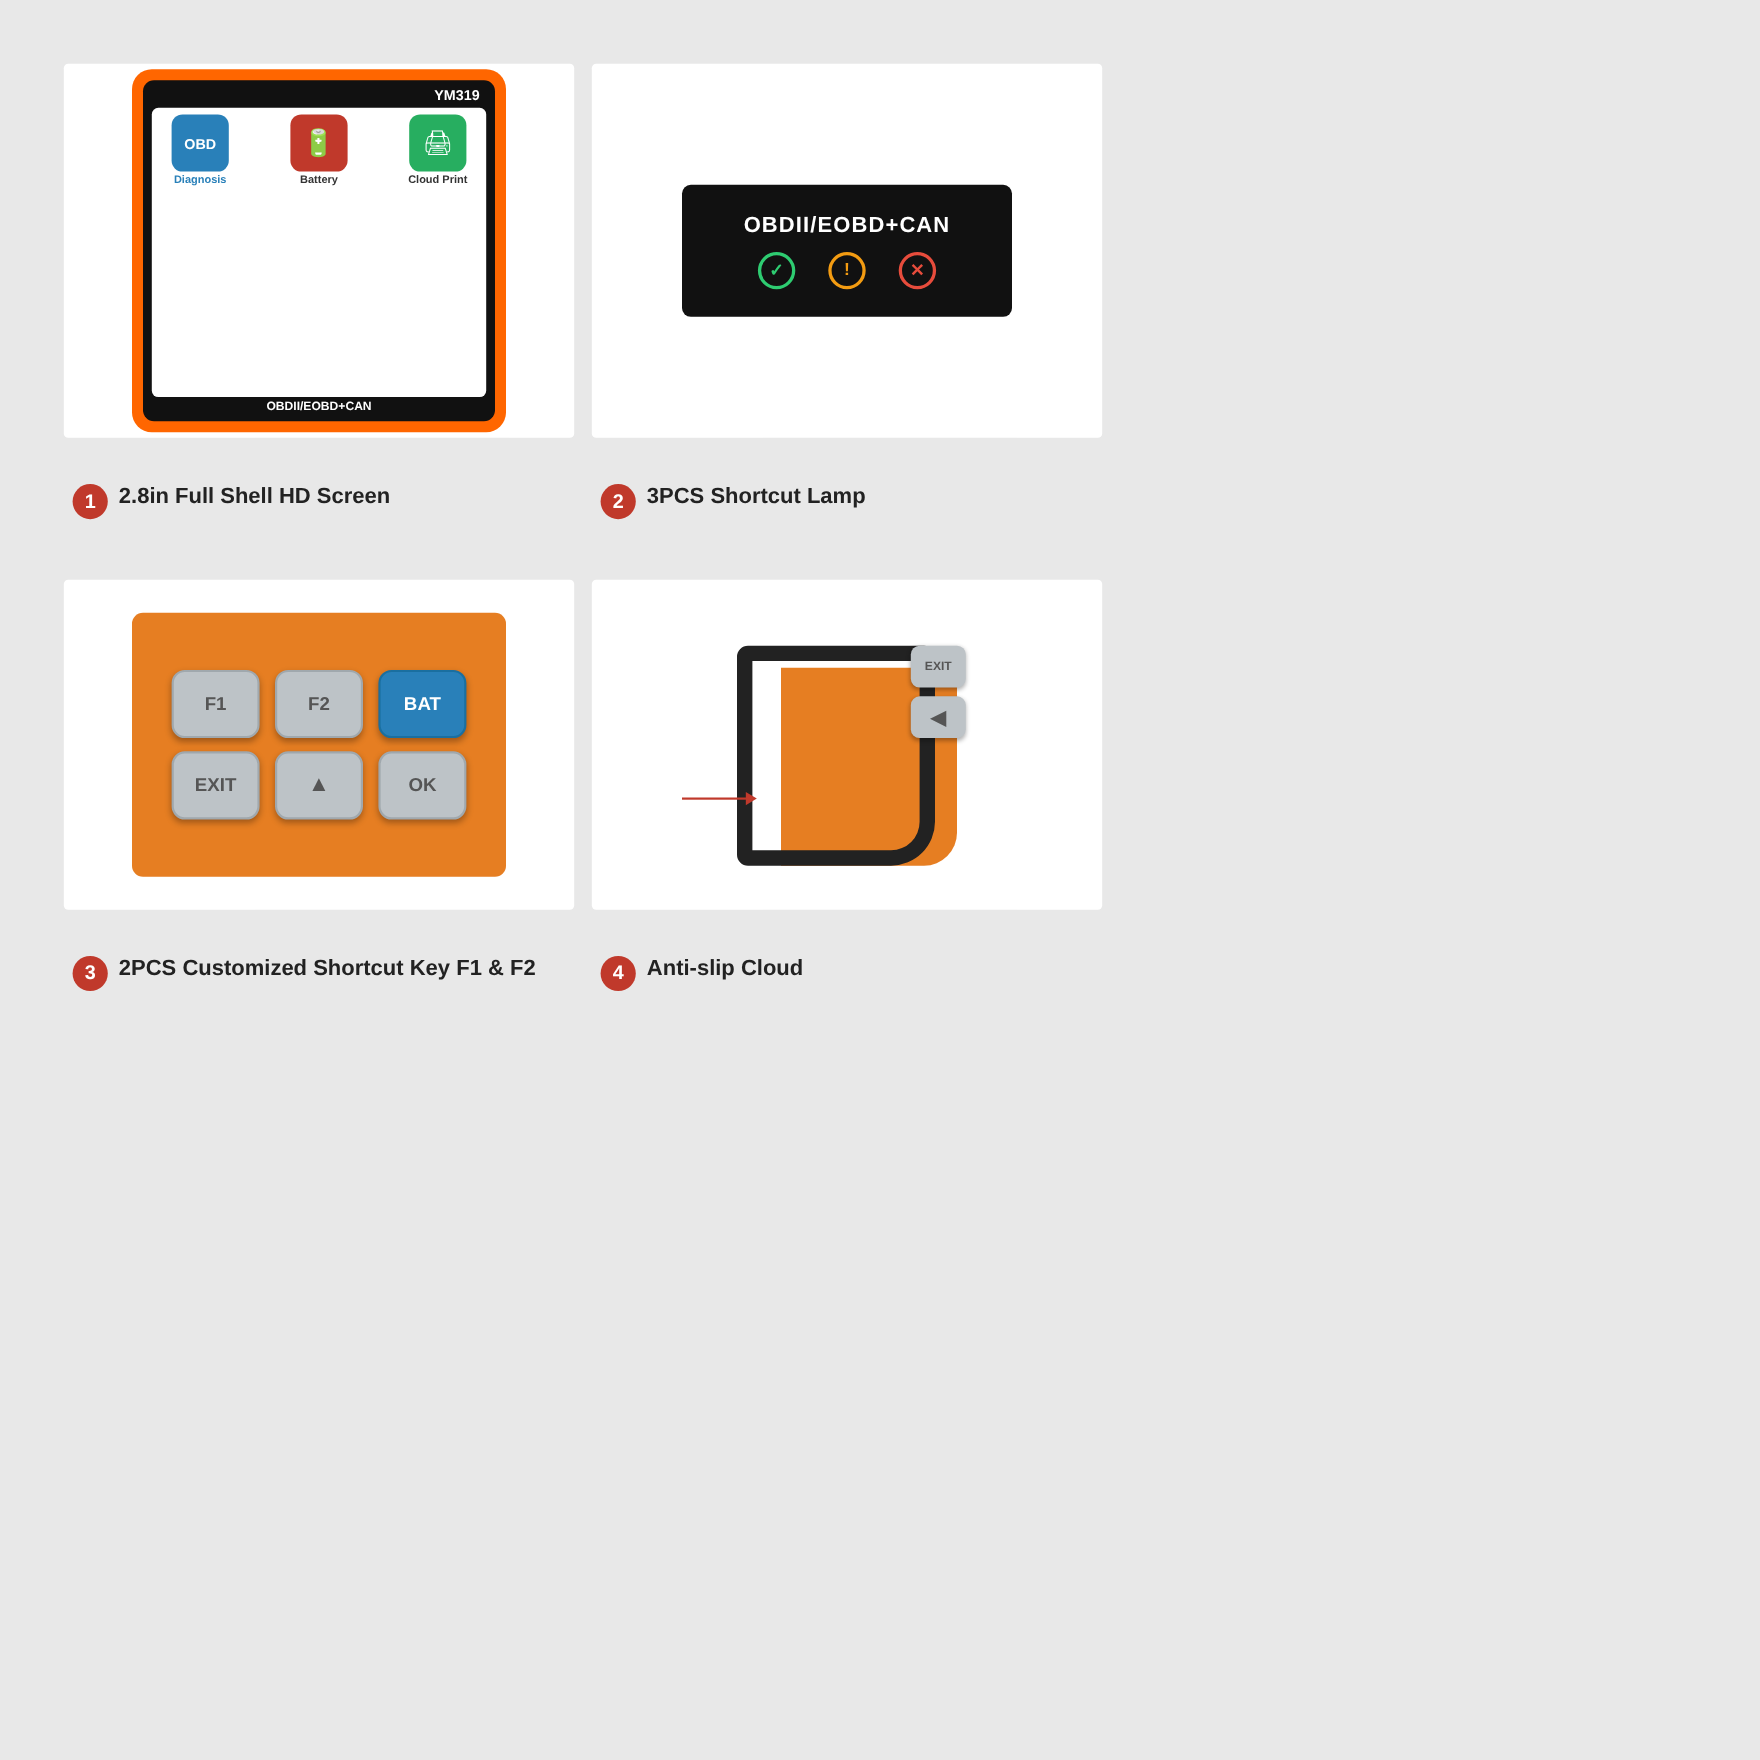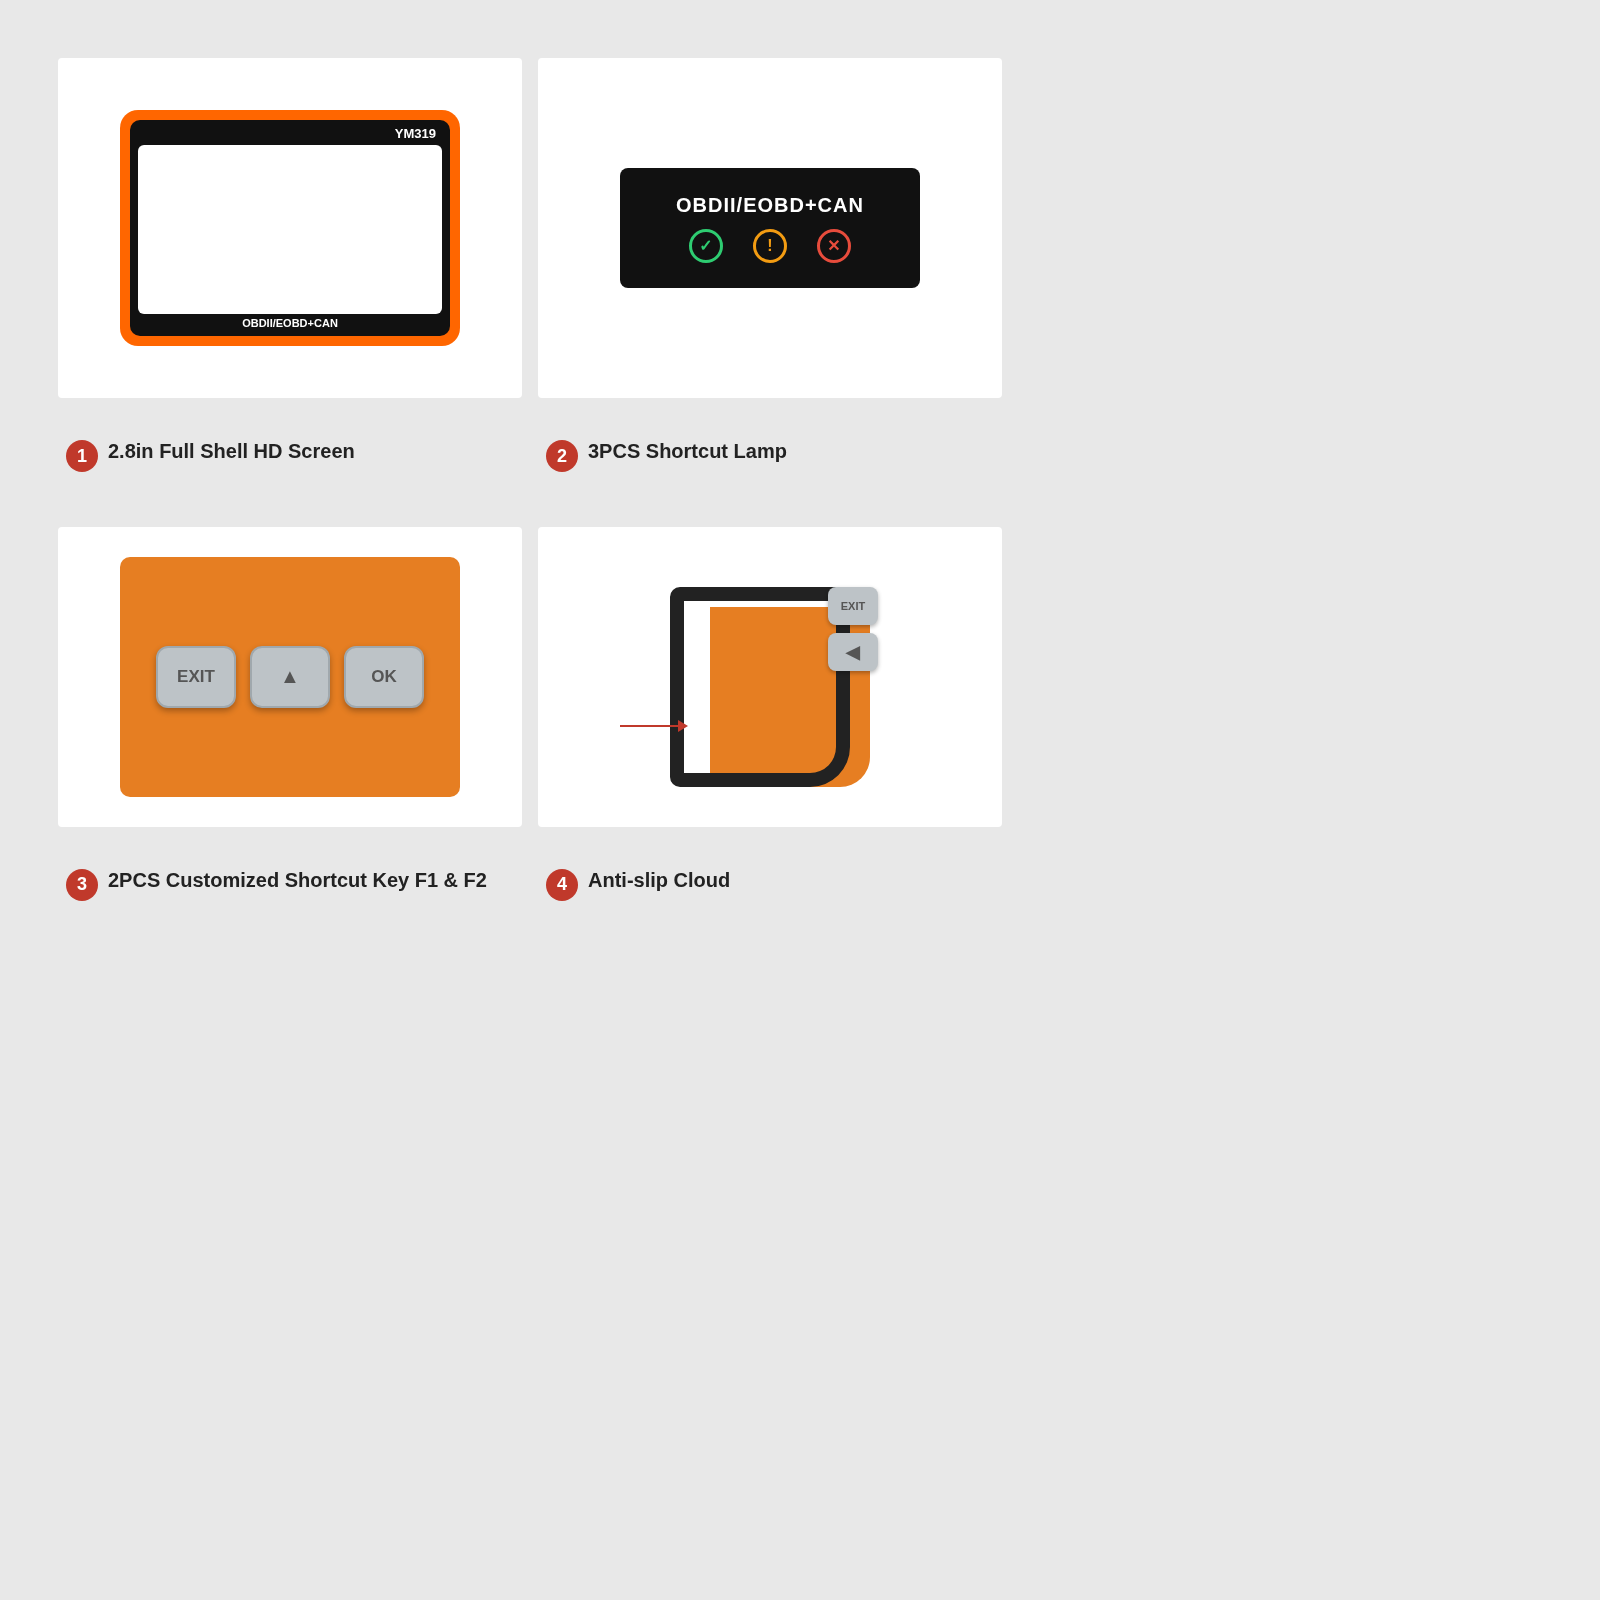--- a/index.html
+++ b/index.html
@@ -62,21 +62,21 @@
       color: #222;
       line-height: 1.3;
     }
 
     
     .device-screen {
       background: #f60;
       border-radius: 18px;
       padding: 10px;
       width: 340px;
-      height: 236px;
+      height: 330px;
       position: relative;
       display: flex;
       flex-direction: column;
       align-items: center;
     }
     .screen-inner {
       background: #111;
       border-radius: 10px;
       width: 100%;
       flex: 1;
@@ -323,20 +323,34 @@
 </head>
 <body>
 
 <div class="main-container">
 
   <div class="quadrant cell-q1">
     <div class="device-screen">
       <div class="screen-inner">
         <div class="screen-title">YM319</div>
         <div class="screen-white-area">
+          <div class="icon-row">
+            <div class="app-icon">
+              <div class="icon-circle ic-blue" style="font-size:13px; font-weight:bold;">OBD</div>
+              <span class="icon-label blue">Diagnosis</span>
+            </div>
+            <div class="app-icon">
+              <div class="icon-circle ic-red" style="font-size:24px;">🔋</div>
+              <span class="icon-label">Battery</span>
+            </div>
+            <div class="app-icon">
+              <div class="icon-circle ic-green" style="font-size:22px;">🖨</div>
+              <span class="icon-label">Cloud Print</span>
+            </div>
+          </div>
         </div>
         <div class="screen-bottom-label">OBDII/EOBD+CAN</div>
       </div>
     </div>
   </div>
 
   <div class="quadrant cell-q2">
     <div class="obd-panel">
       <div class="obd-title">OBDII/EOBD+CAN</div>
       <div class="obd-indicators">
@@ -353,20 +367,31 @@
   </div>
   <div class="cell-l2 label-row">
     <div class="num-badge">2</div>
     <span class="label-text">3PCS Shortcut Lamp</span>
   </div>
 
   <div class="quadrant cell-q3">
     <div class="buttons-panel">
       <div class="btn-row">
         <div class="dev-btn">
+            <span>F1</span>
+          </div>
+        <div class="dev-btn">
+            <span>F2</span>
+          </div>
+        <div class="dev-btn blue-btn">
+            <span>BAT</span>
+          </div>
+      </div>
+      <div class="btn-row">
+        <div class="dev-btn">
             <span>EXIT</span>
           </div>
         <div class="dev-btn icon-btn">
             <span>▲</span>
           </div>
         <div class="dev-btn">
             <span>OK</span>
           </div>
       </div>
     </div>

